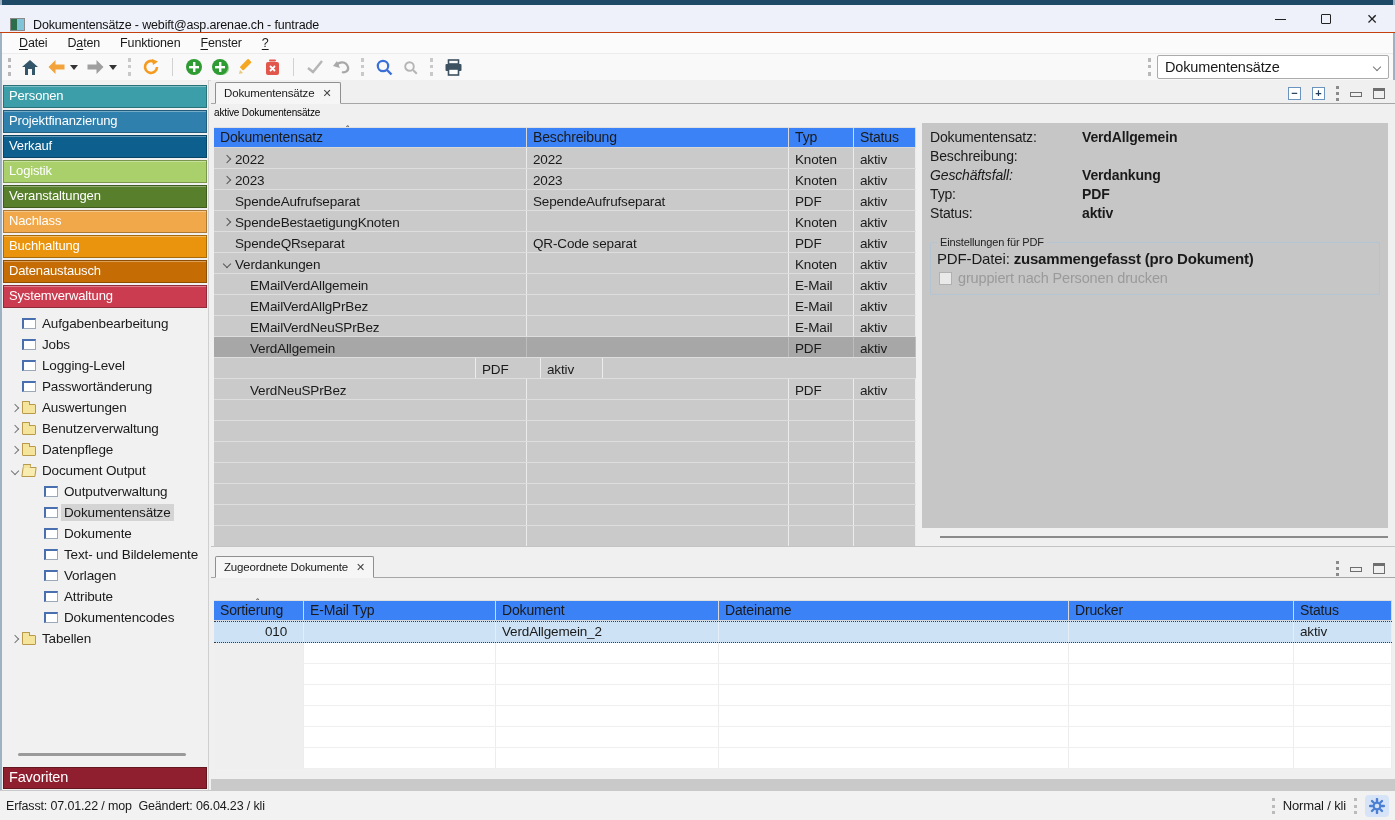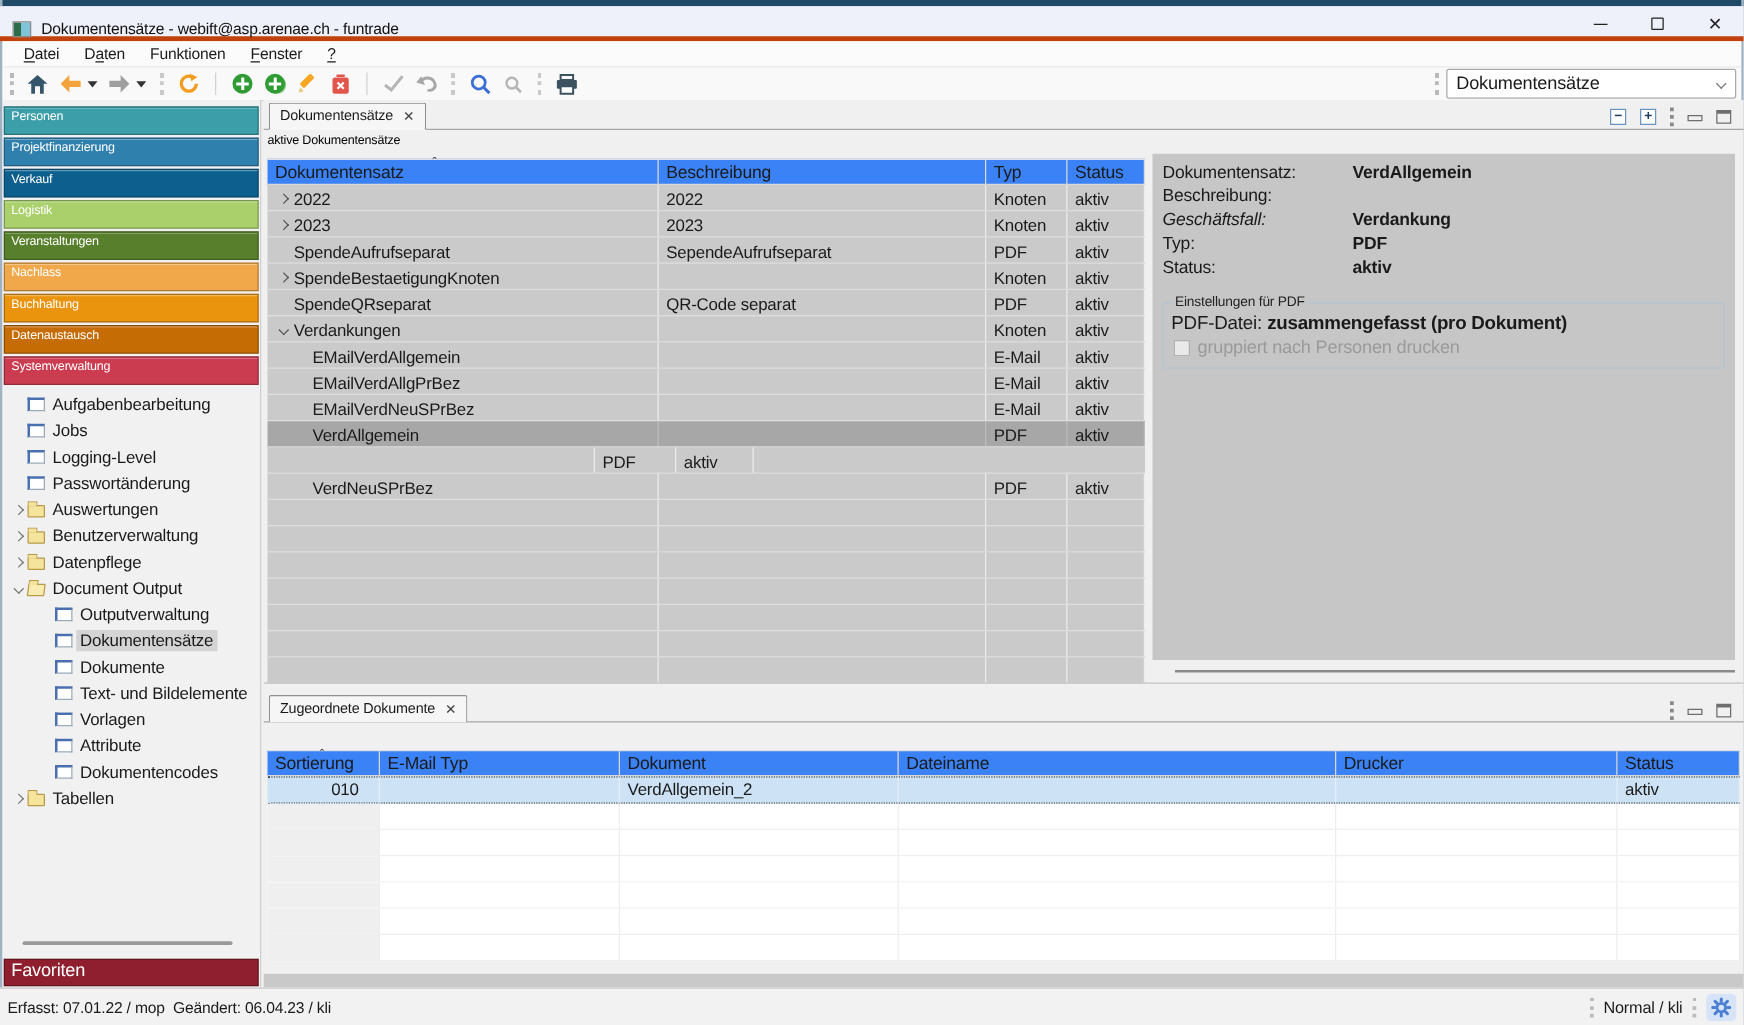--- a/index.html
+++ b/index.html
@@ -11,21 +11,21 @@
     position:relative;
     overflow:hidden;
     color:#1a1a1a;
   }
   
   .top-strip { position:absolute; left:0; top:0; width:1395px; height:5px; background:#1e4a68; }
   .win-edge { position:absolute; top:0; bottom:0; width:2px; background:#9fb2c4; }
   .titlebar {
     position:absolute; left:0; top:5px; width:1395px; height:28px;
     background:#eef1f9; display:flex; align-items:center; padding:12px 0 0 10px;
-    border-bottom:4px solid #c2410c;
+    border-bottom:1px solid #c2410c;
   }
   .app-ico { width:15px; height:13px; border:1px solid #8a8a8a; background:linear-gradient(90deg,#2c6e49 0 45%, #7fc4d8 45% 100%); margin-right:8px; }
   .title-text { font-size:12.5px; color:#111; }
   .win-btns { position:absolute; right:0; top:0; height:28px; display:flex; }
   .win-btn { width:46px; height:28px; display:flex; align-items:center; justify-content:center; color:#222; }
   .glyph-min { width:11px; height:0; border-top:1.4px solid #222; }
   .glyph-max { width:10px; height:10px; border:1.4px solid #222; border-radius:1px; }
   .glyph-close { font-size:14px; line-height:14px; }
   .menubar {
     position:absolute; left:2px; top:33px; width:1391px; height:20px;
@@ -50,21 +50,21 @@
     display:flex; align-items:center; justify-content:space-between; padding:0 8px 0 7px; font-size:14.5px;
   }
   .chev { display:inline-block; width:6px; height:6px; border:solid #777; border-width:0 1.6px 1.6px 0; }
   .chev.right { transform:rotate(-45deg); }
   .chev.down  { transform:rotate(45deg); }
   .chev.none  { border:none; }
   
   .sidebar { position:absolute; left:2px; top:80px; width:207px; height:710px; background:#f1f1f1; border-right:1px solid #cfcfcf; overflow:hidden; }
   .modules { position:absolute; left:1px; top:5px; width:204px; }
   .band {
-    height:23px; margin-bottom:2px; color:#fff; font-size:10px;
+    height:23px; margin-bottom:2px; color:#fff; font-size:13px;
     padding:2px 0 0 5px; border:1px solid rgba(0,0,0,.28);
     box-shadow:inset 0 1px 0 rgba(255,255,255,.35);
   }
   .tree { position:absolute; left:0; top:233px; width:207px; }
   .tree-row { height:21px; display:flex; align-items:center; padding-left:6px; font-size:13.5px; white-space:nowrap; overflow:hidden; }
   .tree-row .chevbox { width:14px; display:flex; justify-content:center; flex:none; }
   .tree-row.child { padding-left:28px; }
   .tree-row .lbl { margin-left:6px; }
   .tree-row.sel .lbl { background:#d4d4d4; padding:1px 3px; margin-left:3px; }
   .form-ic { width:14px; height:11px; flex:none; background:#fff;

